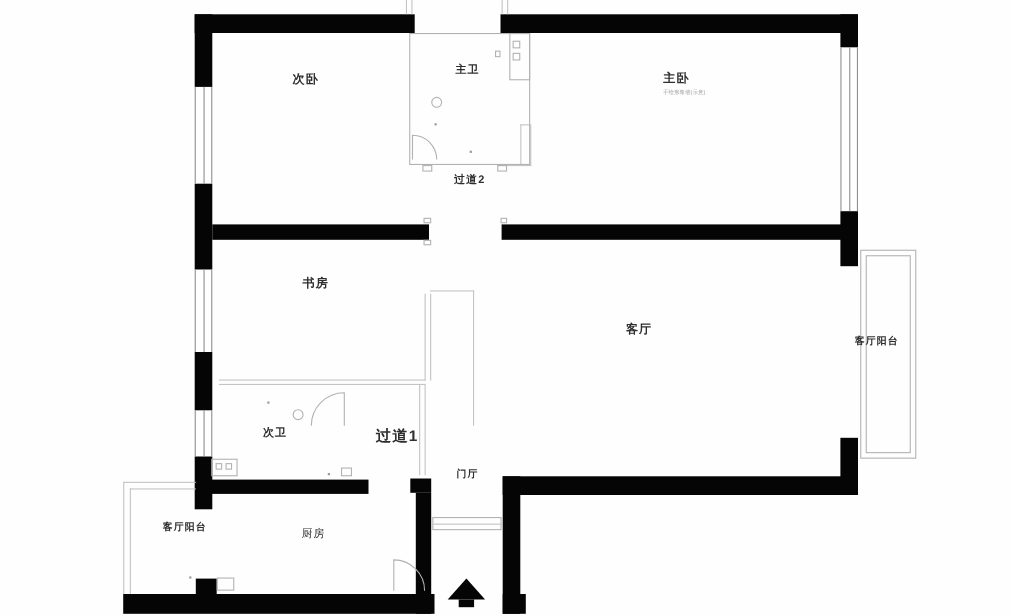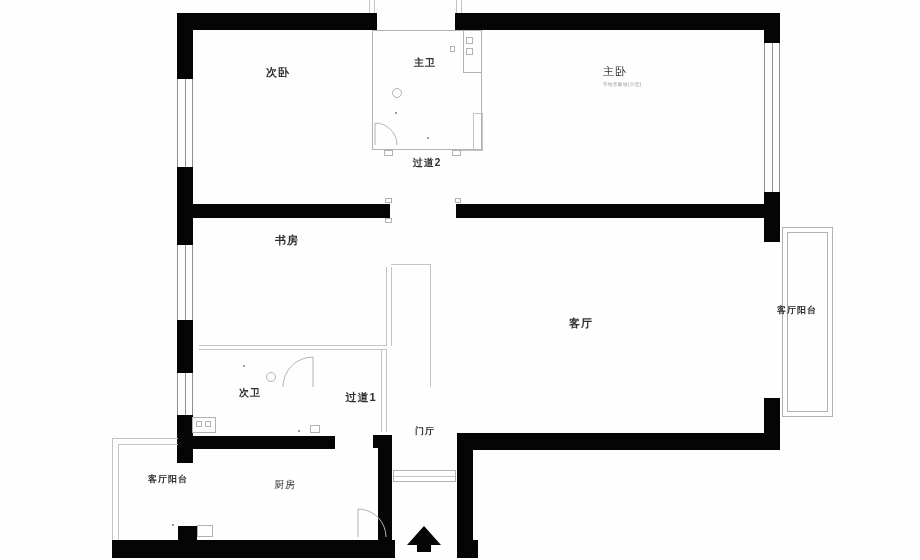--- a/index.html
+++ b/index.html
@@ -92,28 +92,28 @@
     <div class="box" style="left: 450px; top: 46px; width: 5px; height: 6px;"></div>
     <div class="box" style="left: 782px; top: 227px; width: 51px; height: 190px;"></div>
     <div class="box" style="left: 787px; top: 232px; width: 41px; height: 180px;"></div>
     <div class="dot" style="left: 427px; top: 137px;"></div>
     <div class="dot" style="left: 395px; top: 112px;"></div>
     <div class="dot" style="left: 243px; top: 365px;"></div>
     <div class="dot" style="left: 298px; top: 430px;"></div>
     <div class="dot" style="left: 172px; top: 524px;"></div>
     <div class="room-label" style="left: 278px; top: 72px; font-size: 11px; color: rgb(46, 46, 46); font-weight: 600; letter-spacing: 1px;">次卧</div>
     <div class="room-label" style="left: 425px; top: 63px; font-size: 10px; color: rgb(46, 46, 46); font-weight: 600; letter-spacing: 1px; font-family: Liberation Serif, serif;">主卫</div>
-    <div class="room-label" style="left: 615px; top: 71px; font-size: 11px; color: rgb(46, 46, 46); font-weight: 400; letter-spacing: 1px;">主卧</div>
+    <div class="room-label" style="left: 615px; top: 71px; font-size: 11px; color: rgb(46, 46, 46); font-weight: 700; letter-spacing: 1px;">主卧</div>
     <div class="room-label" style="left: 622px; top: 84px; font-size: 5px; color: rgb(160, 160, 160); font-weight: 400; letter-spacing: 0px;">手绘形象墙(示意)</div>
     <div class="room-label" style="left: 427px; top: 163px; font-size: 10px; color: rgb(46, 46, 46); font-weight: 600; letter-spacing: 1px;">过道2</div>
-    <div class="room-label" style="left: 287px; top: 240px; font-size: 11px; color: rgb(46, 46, 46); font-weight: 600; letter-spacing: 1px;">书房</div>
-    <div class="room-label" style="left: 581px; top: 299px; font-size: 11px; color: rgb(46, 46, 46); font-weight: 600; letter-spacing: 1px; margin-top: 24px;">客厅</div>
+    <div class="room-label" style="left: 287px; top: 257px; font-size: 11px; color: rgb(46, 46, 46); font-weight: 600; letter-spacing: 1px;">书房</div>
+    <div class="room-label" style="left: 581px; top: 299px; font-size: 11px; color: rgb(46, 46, 46); font-weight: 600; letter-spacing: 1px;">客厅</div>
     <div class="room-label" style="left: 797px; top: 310px; font-size: 9px; color: rgb(46, 46, 46); font-weight: 600; letter-spacing: 1px; text-align: center;">客厅阳台</div>
     <div class="room-label" style="left: 250px; top: 393px; font-size: 10px; color: rgb(46, 46, 46); font-weight: 600; letter-spacing: 1px;">次卫</div>
-    <div class="room-label" style="left: 361px; top: 397px; font-size: 11px; color: rgb(46, 46, 46); font-weight: 600; letter-spacing: 1px;">过道1</div>
+    <div class="room-label" style="left: 361px; top: 397px; font-size: 14px; color: rgb(46, 46, 46); font-weight: 600; letter-spacing: 1px;">过道1</div>
     <div class="room-label" style="left: 425px; top: 431px; font-size: 9px; color: rgb(46, 46, 46); font-weight: 600; letter-spacing: 1px;">门厅</div>
     <div class="room-label" style="left: 168px; top: 479px; font-size: 9px; color: rgb(46, 46, 46); font-weight: 600; letter-spacing: 1px;">客厅阳台</div>
     <div class="room-label" style="left: 285px; top: 485px; font-size: 10px; color: rgb(46, 46, 46); font-weight: 400; letter-spacing: 1px;">厨房</div>
     <svg width="920" height="560" class="overlay">
       <circle cx="397" cy="93" r="4.5" fill="none" stroke="#b2b2b2"></circle>
       <circle cx="271" cy="377" r="4.5" fill="none" stroke="#b2b2b2"></circle>
       <path d="M375 145 L375 123 A22 22 0 0 1 397 145" fill="none" stroke="#b2b2b2"></path>
       <path d="M313 387 L313 357 A30 30 0 0 0 283 387" fill="none" stroke="#b2b2b2"></path>
       <path d="M358 537 L358 509 A28 28 0 0 1 386 537" fill="none" stroke="#b2b2b2"></path>
       <path d="M424 526 L407 545 L441 545 Z" fill="#050505" stroke="none"></path>

